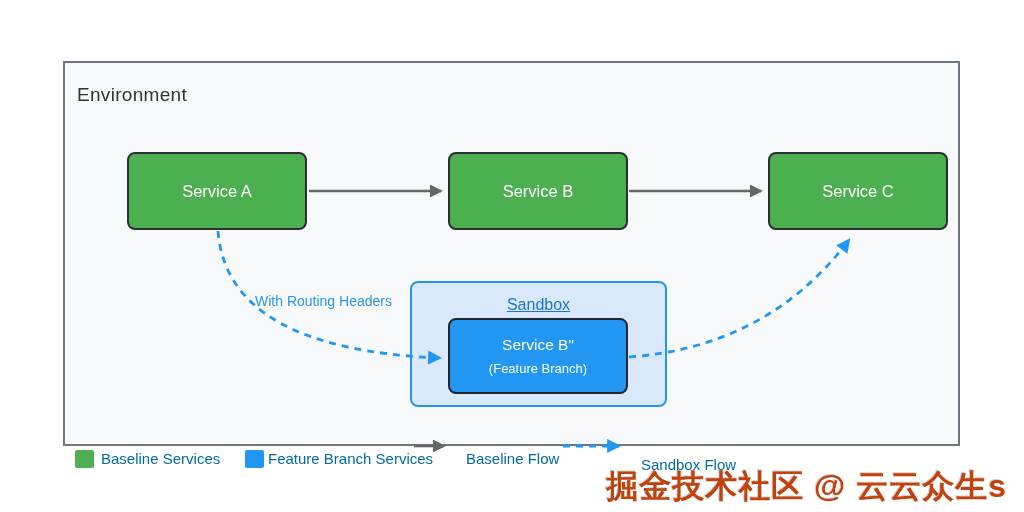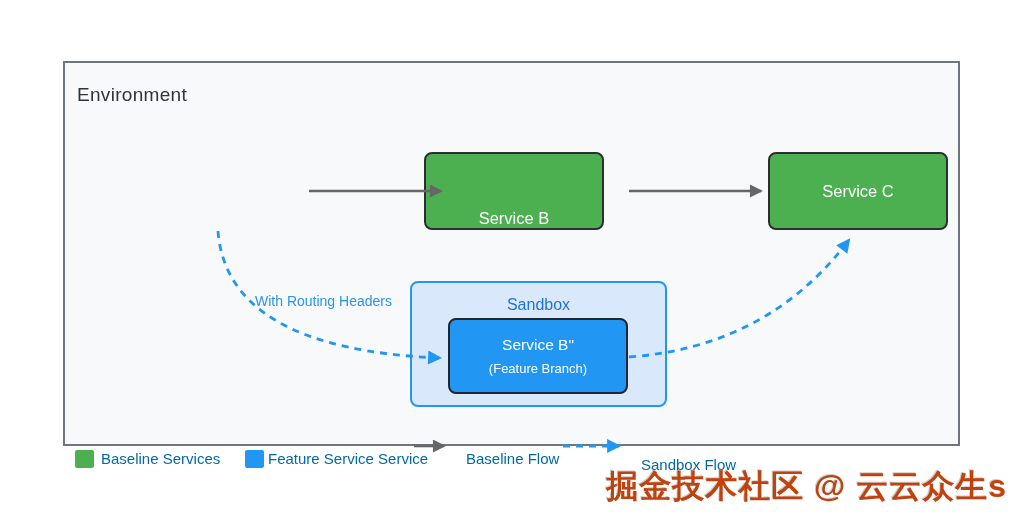--- a/index.html
+++ b/index.html
@@ -19,30 +19,30 @@
     font-size: 19px; color: #30343a; letter-spacing: 0.3px;
   }
 
   .service-box {
     position: absolute; width: 180px; height: 78px;
     background: #4caf50; border: 2.5px solid #2b2f33; border-radius: 8px;
     display: flex; align-items: center; justify-content: center;
     color: #ffffff; font-size: 16.5px;
   }
   .svc-a { left: 127px; top: 152px; }
-  .svc-b { left: 424px; top: 152px; align-items: flex-end; }
+  .svc-b { left: 448px; top: 152px; }
   .svc-c { left: 768px; top: 152px; }
 
   .sandbox-box {
     position: absolute; left: 410px; top: 281px; width: 257px; height: 126px;
     background: #d9e9fb; border: 2.5px solid #2196f3; border-radius: 8px;
   }
   .sandbox-title {
     position: absolute; left: 410px; top: 296px; width: 257px;
-    text-align: center; color: #1b74d3; font-size: 16px;
+    text-align: center; color: #1b74d3; font-size: 16px; text-decoration: underline;
   }
   .feature-box {
     position: absolute; left: 448px; top: 318px; width: 180px; height: 76px;
     background: #2196f3; border: 2.5px solid #20262b; border-radius: 8px;
     display: flex; flex-direction: column; align-items: center; justify-content: center;
     color: #ffffff; row-gap: 7px;
   }
   .feature-box .line1 { font-size: 15.5px; }
   .feature-box .line2 { font-size: 13px; }
 
@@ -72,20 +72,23 @@
   }
 </style>
 </head>
 <body>
 
 <div class="canvas">
 
   <div class="env-box"></div>
   <div class="env-label">Environment</div>
 
+  <div class="service-box svc-a">
+    <span>Service A</span>
+  </div>
   <div class="service-box svc-b">
     <span>Service B</span>
   </div>
   <div class="service-box svc-c">
     <span>Service C</span>
   </div>
 
   <div class="sandbox-box"></div>
   <div class="sandbox-title">Sandbox</div>
   <div class="feature-box">
@@ -114,20 +117,20 @@
     <path d="M 629,357 Q 768,347 849,240" fill="none" stroke="#2196f3" stroke-width="2.8" stroke-dasharray="7 6" marker-end="url(#blueHead)"></path>
 
     <line x1="414" y1="446" x2="444" y2="446" stroke="#666666" stroke-width="2.6" marker-end="url(#grayHead)"></line>
     <line x1="563" y1="446" x2="619" y2="446" stroke="#2196f3" stroke-width="2.8" stroke-dasharray="7 6" marker-end="url(#blueHead)"></line>
   </svg>
 
   <div class="swatch swatch-green"></div>
   <div class="legend-item-label lbl-baseline-services">Baseline Services</div>
 
   <div class="swatch swatch-blue"></div>
-  <div class="legend-item-label lbl-feature-branch">Feature Service Service</div>
+  <div class="legend-item-label lbl-feature-branch">Feature Branch Services</div>
 
   <div class="legend-item-label lbl-baseline-flow">Baseline Flow</div>
 
   <div class="legend-item-label lbl-sandbox-flow">Sandbox Flow</div>
 
   <div class="watermark">掘金技术社区 @ 云云众生s</div>
 </div>
 
 </body></html>

